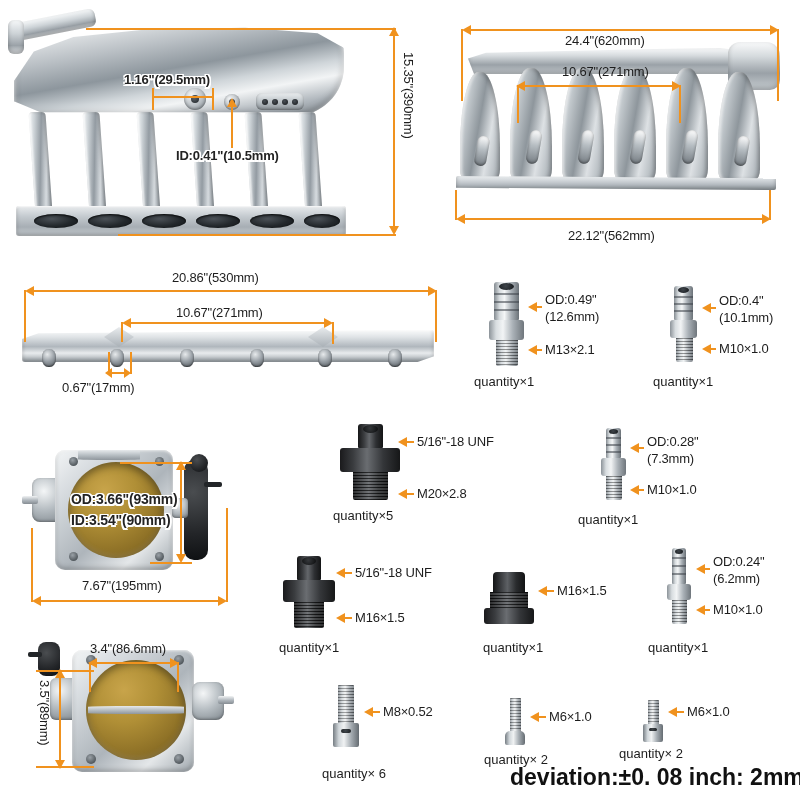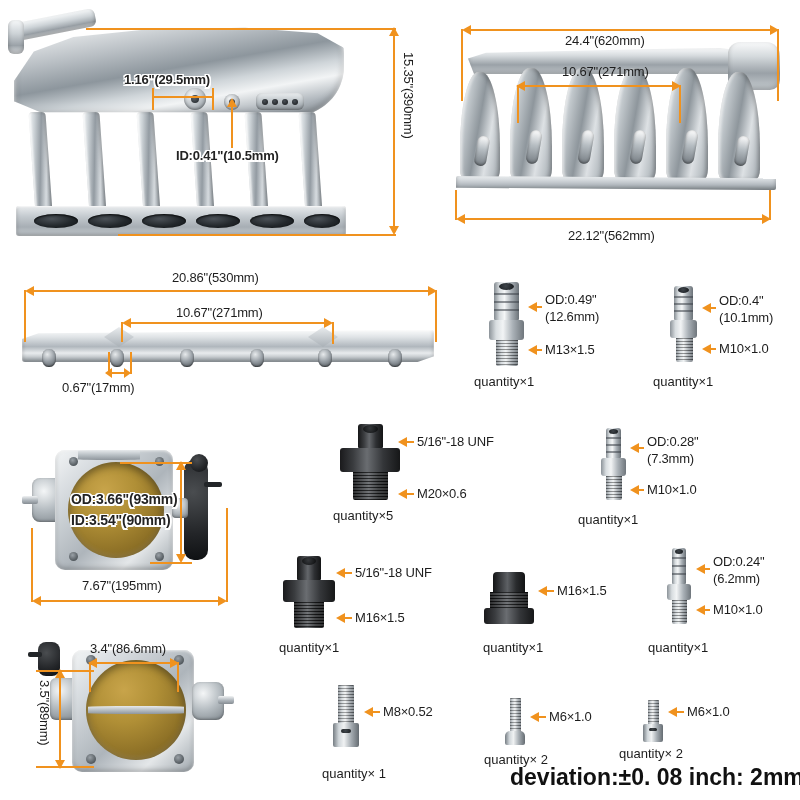--- a/index.html
+++ b/index.html
@@ -349,21 +349,21 @@
   <div class="barb-top-hole" style="left:11px;top:1px;width:15px;height:7px;"></div>
   <div class="hexs" style="left:1px;top:38px;width:35px;height:20px;"></div>
   <div class="thrd" style="left:8px;top:58px;width:22px;height:26px;"></div>
 </div>
 <div class="arrowL" style="left:528px;top:302px;"></div>
 <div class="dimline h" style="left:536px;top:306px;width:6px;"></div>
 <div class="lbl" style="left:545px;top:292px;">OD:0.49"</div>
 <div class="lbl" style="left:545px;top:309px;">(12.6mm)</div>
 <div class="arrowL" style="left:528px;top:345px;"></div>
 <div class="dimline h" style="left:536px;top:349px;width:6px;"></div>
-<div class="lbl" style="left:545px;top:342px;">M13×1.5</div>
+<div class="lbl" style="left:545px;top:342px;">M13×2.1</div>
 <div class="qty" style="left:474px;top:374px;">quantity×1</div>
 
 <div class="ft" style="left:668px;top:286px;width:30px;height:78px;">
   <div class="barb" style="left:6px;top:0;width:19px;height:34px;">
     <div class="rib" style="top:10px"></div>
       <div class="rib" style="top:17px"></div>
       <div class="rib" style="top:24px"></div>
   </div>
   <div class="barb-top-hole" style="left:10px;top:1px;width:11px;height:6px;"></div>
   <div class="hexs" style="left:2px;top:34px;width:27px;height:18px;"></div>
@@ -382,21 +382,21 @@
   <div class="an-flare" style="left:18px;top:0;width:25px;height:24px;border-radius:3px 3px 1px 1px;"></div>
   <div class="an-hole" style="left:23px;top:1px;width:15px;height:8px;"></div>
   <div class="hexb" style="left:0;top:24px;width:60px;height:24px;"></div>
   <div class="thrd dark" style="left:13px;top:48px;width:35px;height:28px;"></div>
 </div>
 <div class="arrowL" style="left:398px;top:437px;"></div>
 <div class="dimline h" style="left:406px;top:441px;width:8px;"></div>
 <div class="lbl" style="left:417px;top:434px;">5/16"-18 UNF</div>
 <div class="arrowL" style="left:398px;top:489px;"></div>
 <div class="dimline h" style="left:406px;top:493px;width:8px;"></div>
-<div class="lbl" style="left:417px;top:486px;">M20×0.6</div>
+<div class="lbl" style="left:417px;top:486px;">M20×2.8</div>
 <div class="qty" style="left:333px;top:508px;">quantity×5</div>
 
 <div class="ft" style="left:598px;top:428px;width:30px;height:74px;">
   <div class="barb" style="left:8px;top:0;width:15px;height:30px;">
     <div class="rib" style="top:9px"></div>
       <div class="rib" style="top:16px"></div>
       <div class="rib" style="top:23px"></div>
   </div>
   <div class="barb-top-hole" style="left:11px;top:1px;width:9px;height:5px;"></div>
   <div class="hexs" style="left:3px;top:30px;width:25px;height:18px;"></div>
@@ -455,21 +455,21 @@
 <div class="qty" style="left:648px;top:640px;">quantity×1</div>
 
 <div class="ft" style="left:333px;top:685px;width:26px;height:62px;">
   <div class="bolt-shank" style="left:5px;top:0;width:16px;height:40px;"></div>
   <div class="bolt-head" style="left:0;top:38px;width:26px;height:24px;"></div>
   <div class="cap-socket" style="left:8px;top:44px;width:10px;height:4px;"></div>
 </div>
 <div class="arrowL" style="left:364px;top:707px;"></div>
 <div class="dimline h" style="left:372px;top:711px;width:8px;"></div>
 <div class="lbl" style="left:383px;top:704px;">M8×0.52</div>
-<div class="qty" style="left:322px;top:766px;">quantity× 1</div>
+<div class="qty" style="left:322px;top:766px;">quantity× 6</div>
 
 <div class="ft" style="left:505px;top:698px;width:20px;height:50px;">
   <div class="bolt-shank" style="left:5px;top:0;width:11px;height:36px;"></div>
   <div class="bolt-head round" style="left:0;top:33px;width:20px;height:14px;"></div>
 </div>
 <div class="arrowL" style="left:530px;top:712px;"></div>
 <div class="dimline h" style="left:538px;top:716px;width:8px;"></div>
 <div class="lbl" style="left:549px;top:709px;">M6×1.0</div>
 <div class="qty" style="left:484px;top:752px;">quantity× 2</div>
 

